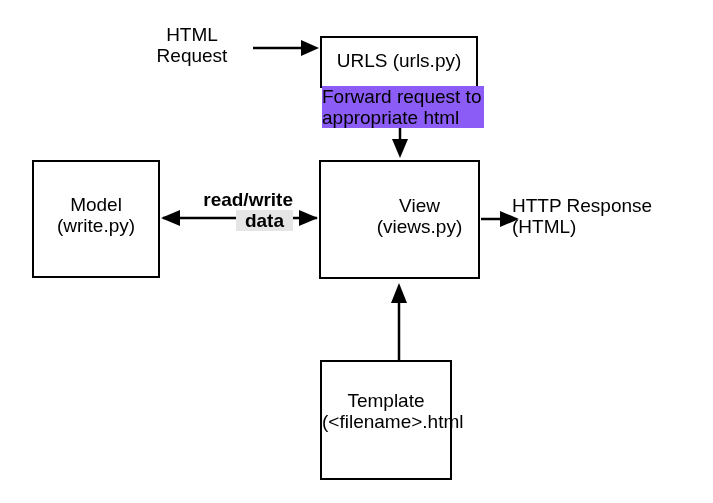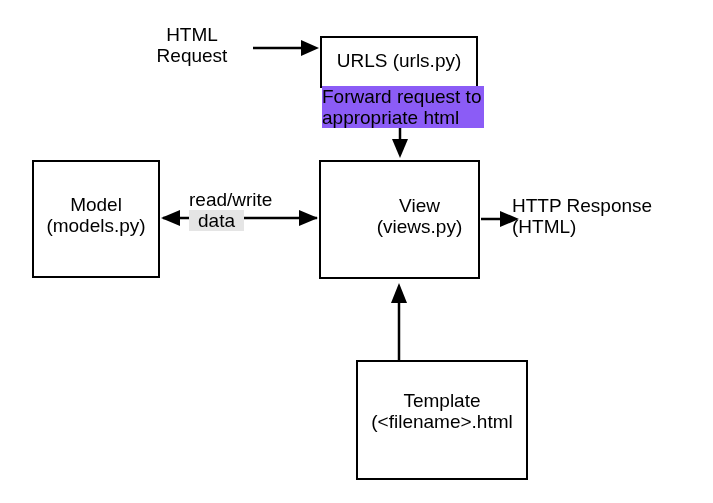--- a/index.html
+++ b/index.html
@@ -33,27 +33,27 @@
     text-align: center;
     z-index: 2;
   }
   .node .inner { width: 100%; }
   #urls-box     { left: 320px; top: 36px;  width: 158px; height: 52px; justify-content: center;  }
   #urls-box .inner     { transform: translateY(-2px); }
   #model-box    { left: 32px;  top: 160px; width: 128px; height: 118px; }
   #model-box .inner    { transform: translateY(-4px); }
   #view-box     { left: 319px; top: 160px; width: 161px; height: 119px; }
   #view-box .inner     { transform: translateY(-4px); padding-left: 40px; }
-  #template-box { left: 320px; top: 360px; width: 172px; height: 120px; margin-left: 36px; }
+  #template-box { left: 320px; top: 360px; width: 132px; height: 120px; }
   #template-box .inner { transform: translateY(-9px); }
   .float-label { position: absolute; z-index: 3; }
   .float-label .line { display: block; }
   #http-request-label  { left: 140px; top: 24px;  width: 104px; text-align: center; }
   #forward-label       { left: 322px; top: 86px;  width: 162px; text-align: left; background: #8b5cf6; }
-  #read-write-label    { left: 189px; top: 189px; width: 104px; text-align: left; }
+  #read-write-label    { left: 189px; top: 189px; width: 104px; text-align: right; font-weight: bold; }
   #read-write-label .line-bg { background: #e5e5e5; padding: 0 9px; display: inline-block; }
   #http-response-label { left: 512px; top: 195px; width: 180px; text-align: left; }
 </style>
 </head>
 <body>
 
 <div class="canvas">
 
   <svg class="arrows-layer" viewBox="0 0 713 503" xmlns="http://www.w3.org/2000/svg">
     <g>
@@ -82,21 +82,21 @@
   <div class="node" id="urls-box">
     <div class="inner">
       <span class="line">URLS</span>
       <span class="line">(urls.py)</span>
     </div>
   </div>
 
   <div class="node" id="model-box">
     <div class="inner">
       <span class="line">Model</span>
-      <span class="line">(models.py)</span>
+      <span class="line">(write.py)</span>
     </div>
   </div>
 
   <div class="node" id="view-box">
     <div class="inner">
       <span class="line">View</span>
       <span class="line">(views.py)</span>
     </div>
   </div>
 

